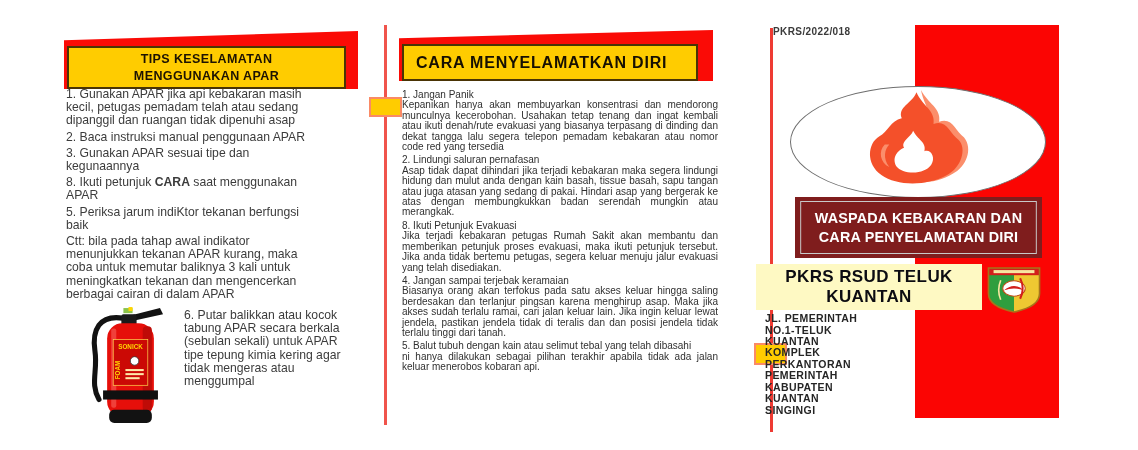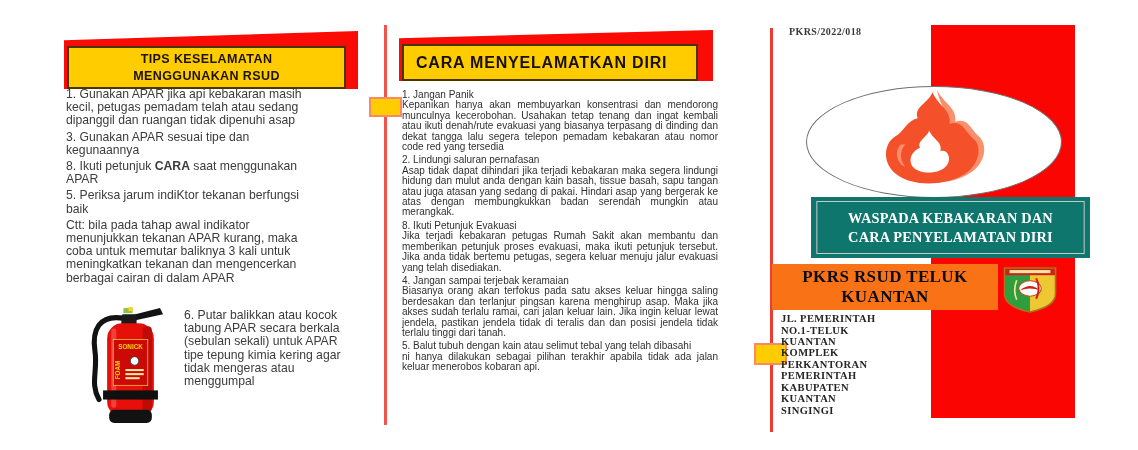--- a/index.html
+++ b/index.html
@@ -23,49 +23,50 @@
   .l-body{color:#3c3c3c;font-size:12.2px;line-height:13.2px;}
   .l-item{margin-bottom:3px;}
   .bold{font-weight:700;}
   
   .m-body{color:#303030;font-size:10px;line-height:10.4px;text-align:justify;}
   .m-item{margin-bottom:3px;}
   .m-head{text-align:left;}
   
   .red-rect{background:#fb0503;}
   .oval{background:#ffffff;border:1px solid #6f6f6f;border-radius:50%;}
-  .warning-box{background:#0f766e;padding-left:32px;}
+  .warning-box{background:#7f1d1d;}
   .warning-inner{position:absolute;left:4px;top:4px;right:4px;bottom:4px;border:1px solid #c9c9c9;
     display:flex;flex-direction:column;align-items:center;justify-content:center;
     color:#ffffff;font-weight:700;font-size:14.5px;line-height:1.3;letter-spacing:.2px;
     transform:scaleX(.99);text-align:center;}
-  .white-band{background:#f97316;display:flex;flex-direction:column;align-items:center;justify-content:center;}
+  .white-band{background:#fef9c3;display:flex;flex-direction:column;align-items:center;justify-content:center;}
   .org-title{color:#0c0c12;font-weight:700;font-size:17px;line-height:1.15;letter-spacing:.4px;text-align:center;}
   .addr{color:#252525;font-weight:700;font-size:10.5px;line-height:11.6px;letter-spacing:.4px;}
   .doc-code{color:#3a3a3a;font-weight:700;font-size:10px;letter-spacing:.4px;}
 </style>
 </head>
 <body>
 
 <div id="canvas">
 
   <div class="abs fold-line" style="left:384px;top:25px;height:400px;"></div>
   <div class="abs fold-line" style="left:770px;top:28px;height:404px;background:#ee3b33;"></div>
   <div class="abs fold-marker" style="left:369px;top:97px;width:29px;height:16px;"></div>
   <div class="abs fold-marker" style="left:754px;top:343px;width:29px;height:18px;"></div>
 
   <div class="abs" style="left:0;top:0;width:384px;height:450px;">
     <div class="abs ribbon left-slope" style="left:64px;top:31px;width:294px;height:58px;"></div>
     <div class="abs title-box center" style="left:67px;top:46px;width:279px;height:43px;">
       <span>TIPS KESELAMATAN</span>
-      <span>MENGGUNAKAN RSUD</span>
+      <span>MENGGUNAKAN APAR</span>
     </div>
 
     <div class="abs l-body" style="left:66px;top:88px;width:258px;">
       <div class="l-item">1. Gunakan APAR jika api kebakaran masih kecil, petugas pemadam telah atau sedang dipanggil dan ruangan tidak dipenuhi asap</div>
+      <div class="l-item">2. Baca instruksi manual penggunaan APAR</div>
       <div class="l-item">3. Gunakan APAR sesuai tipe dan kegunaannya</div>
       <div class="l-item"><span>8. Ikuti petunjuk </span><span class="bold">CARA</span><span> saat menggunakan APAR</span></div>
       <div class="l-item">5. Periksa jarum indiKtor tekanan berfungsi baik</div>
       <div class="l-item">Ctt: bila pada tahap awal indikator menunjukkan tekanan APAR kurang, maka coba untuk memutar baliknya 3 kali untuk meningkatkan tekanan dan mengencerkan berbagai cairan di dalam APAR</div>
     </div>
 
     <svg class="abs" style="left:86px;top:304px;" width="88" height="124" viewBox="0 0 85 122">
       <path d="M44 11 L72 4 L75 10 L48 16 Z" fill="#121212"></path>
       <path d="M36 14 C12 10 5 26 8 46 C11 66 3 78 12 94" fill="none" stroke="#121212" stroke-width="5" stroke-linecap="round"></path>
       <rect x="36" y="4" width="9" height="5" fill="#8BC34A"></rect>
@@ -109,21 +110,21 @@
         <div class="m-head">4. Jangan sampai terjebak keramaian</div>
         <div>Biasanya orang akan terfokus pada satu akses keluar hingga saling berdesakan dan terlanjur pingsan karena menghirup asap. Maka jika akses sudah terlalu ramai, cari jalan keluar lain. Jika ingin keluar lewat jendela, pastikan jendela tidak di teralis dan dan posisi jendela tidak terlalu tinggi dari tanah.</div>
       </div>
       <div class="m-item">
         <div class="m-head">5. Balut tubuh dengan kain atau selimut tebal yang telah dibasahi</div>
         <div>ni hanya dilakukan sebagai pilihan terakhir apabila tidak ada jalan keluar menerobos kobaran api.</div>
       </div>
     </div>
   </div>
 
-  <div class="abs" style="left:772px;top:0;width:366px;height:422px;font-family:Liberation Serif, serif;">
+  <div class="abs" style="left:756px;top:0;width:366px;height:422px;">
     <div class="abs doc-code" style="left:17px;top:26px;">PKRS/2022/018</div>
 
     <div class="abs red-rect" style="left:159px;top:25px;width:144px;height:393px;"></div>
 
     <div class="abs oval" style="left:34px;top:86px;width:254px;height:110px;"></div>
 
     <svg class="abs" style="left:103px;top:90px;" width="115" height="102" viewBox="0 0 100 90">
       <path d="M54 0 C60 12 72 16 70 28 C82 24 84 36 92 42 C100 52 94 68 82 74 C66 84 42 84 28 75 C40 80 60 80 72 72 C84 64 86 50 78 44 C72 38 68 30 60 32 C64 20 56 12 54 0 Z" fill="#FB8E6B"></path>
       <path d="M50 2 C55 14 67 18 65 30 C77 26 79 38 87 44 C95 52 89 69 77 75 C59 85 33 85 19 75 C5 65 7 47 17 41 C25 37 27 27 37 25 C33 15 46 12 50 2 Z" fill="#F4502A"></path>
       <path d="M47 36 C51 44 59 46 57 54 C63 52 67 60 63 66 C57 75 38 75 32 67 C28 59 34 53 39 51 C36 45 45 42 47 36 Z" fill="#ffffff"></path>

